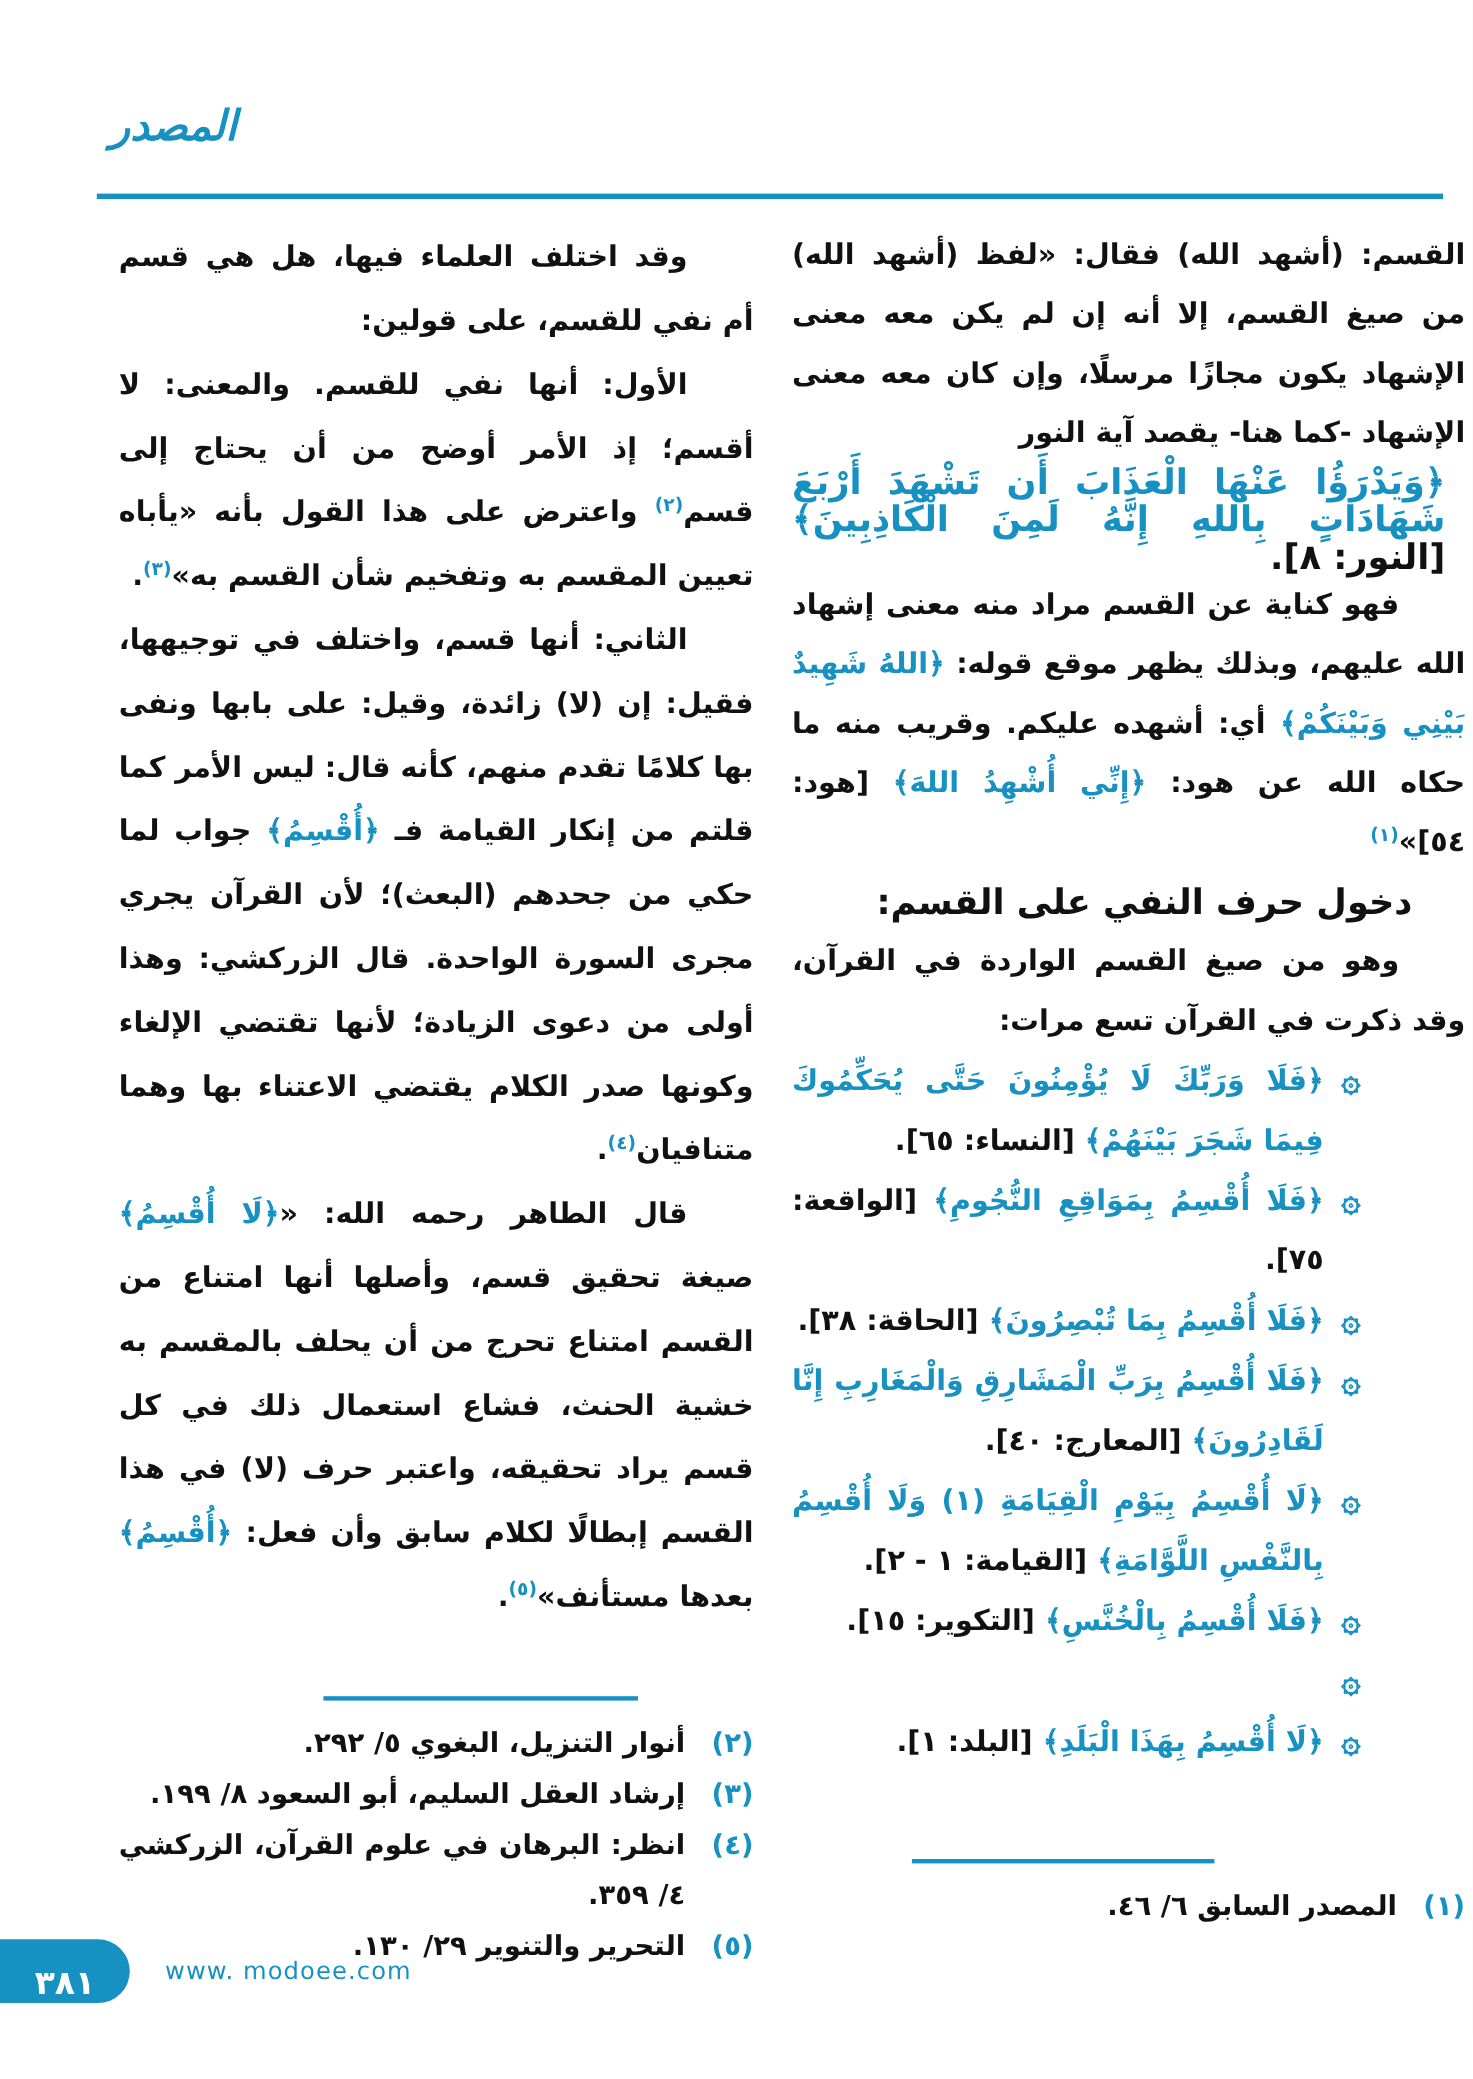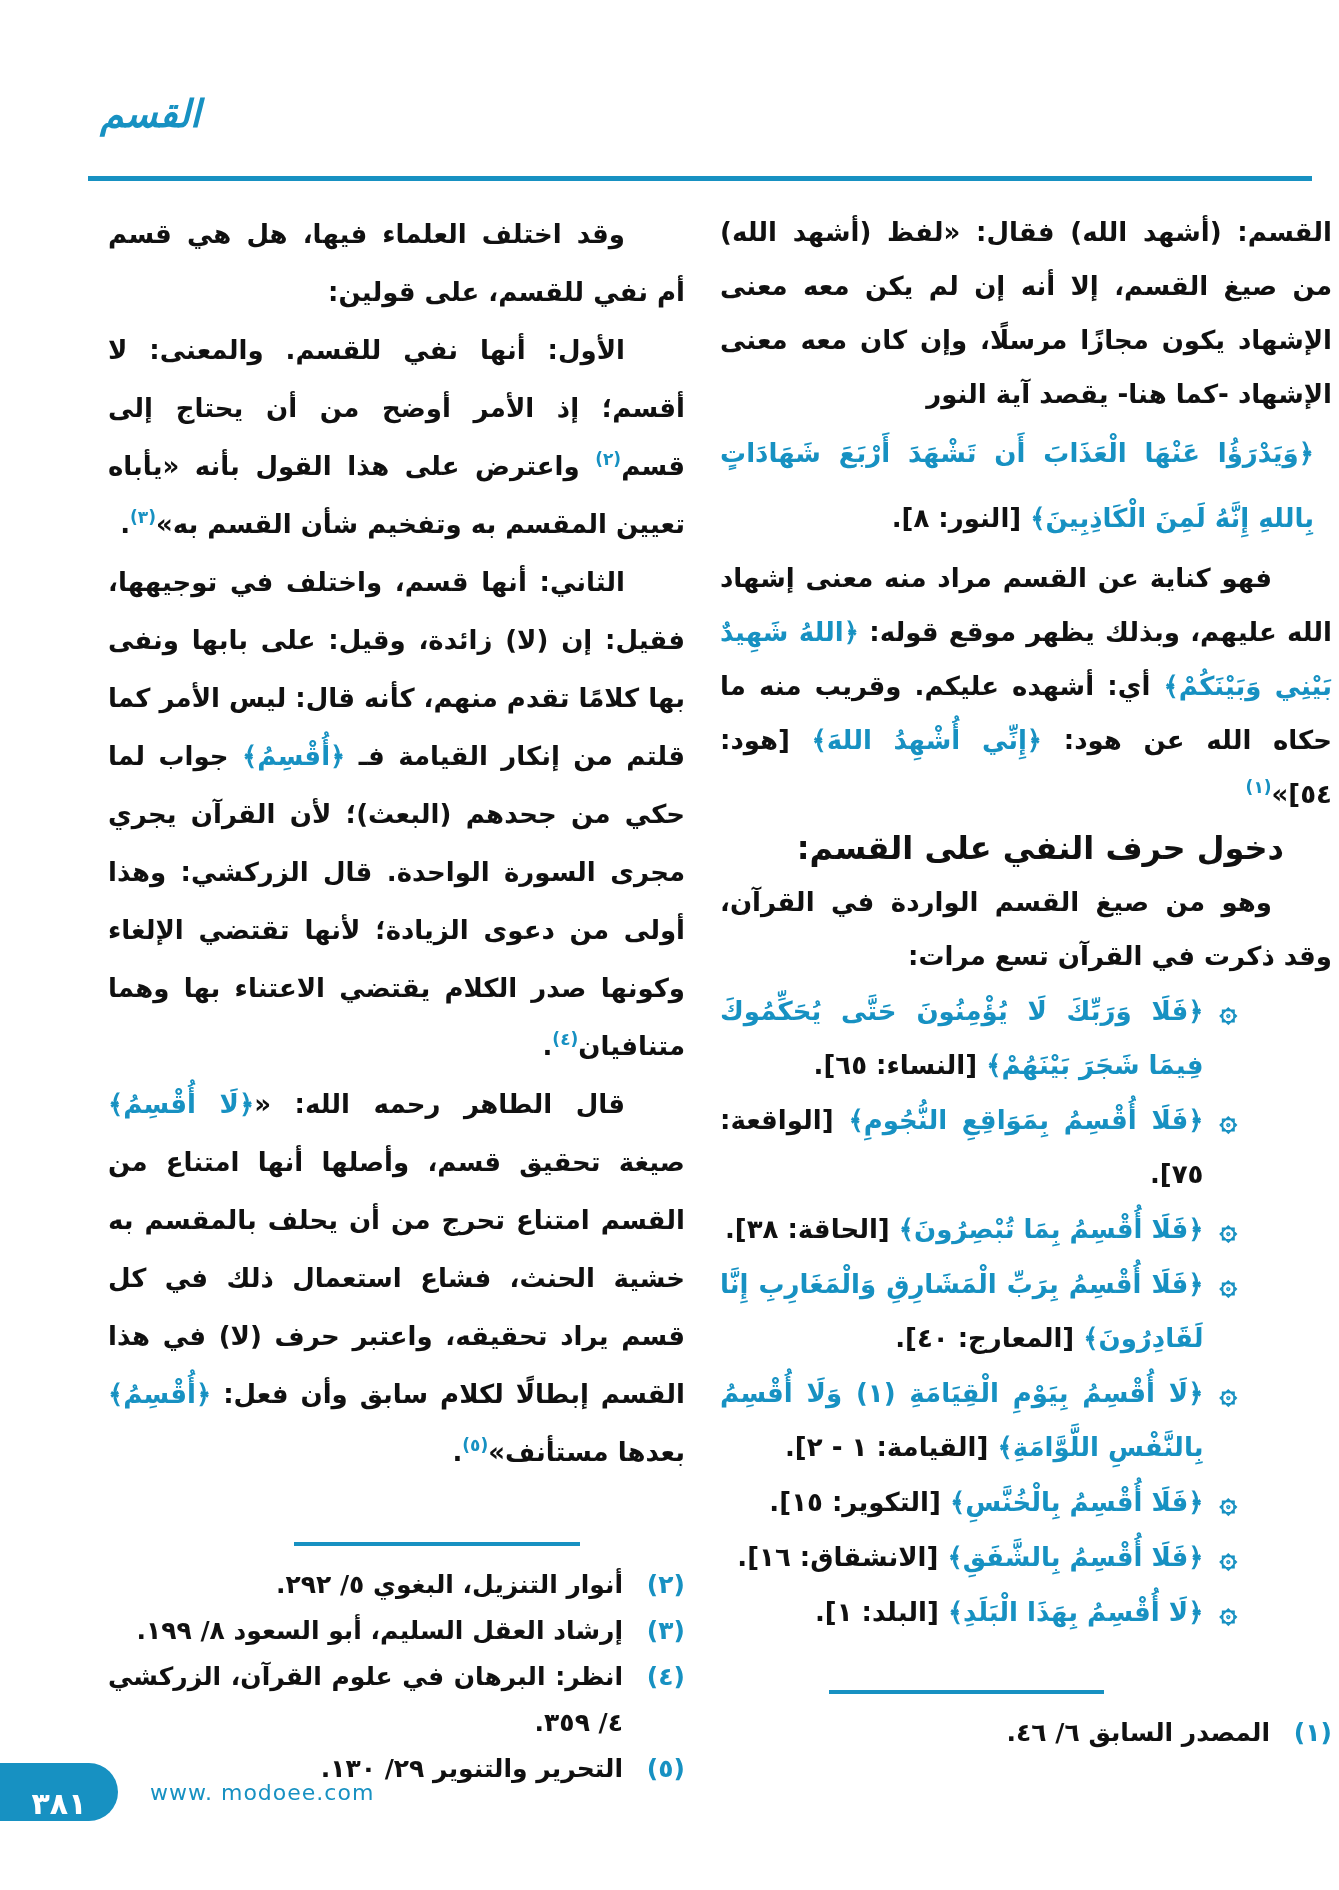--- a/index.html
+++ b/index.html
@@ -32,21 +32,21 @@
     font-size:26px; font-weight:bold; color:#111;
     text-align:justify; overflow:hidden;
   }
   #col-right .col-body { line-height:54px; height:1478px; }
   #col-left  .col-body { line-height:58px; height:1325px; }
   .para { margin:0; text-indent:60px; }
   .para.flush { text-indent:0; }
   .subheading { margin:0; text-indent:48px; font-size:32px; font-weight:bold; }
   .quran-block {
     margin:0; padding-right:18px;
-    font-size:26px; line-height:65px;
+    font-size:32px; line-height:34px;
   }
   .seg-quran { color:var(--accent); font-weight:bold; }
   .fnref {
     color:var(--accent); font-size:17px;
     vertical-align:super; font-weight:bold; line-height:0;
   }
   
   .verse-item {
     display:flex; gap:16px; align-items:flex-start;
     padding-right:95px; margin:1px 0;
@@ -83,21 +83,21 @@
     position:absolute; left:150px; top:1780px;
     direction:ltr; color:var(--accent);
     font-size:22px; letter-spacing:1px;
   }
 </style>
 </head>
 <body>
 
 <div class="page">
 
-  <div class="header-title">القسم</div>
+  <div class="header-title">المصدر</div>
   <div class="header-rule"></div>
 
   <div class="column" id="col-right">
     <div class="col-body">
         <p class="para flush"><span class="seg-text">القسم: (أشهد الله) فقال: «لفظ (أشهد الله) من صيغ القسم، إلا أنه إن لم يكن معه معنى الإشهاد يكون مجازًا مرسلًا، وإن كان معه معنى الإشهاد -كما هنا- يقصد آية النور</span></p>
         <p class="quran-block"><span class="seg-quran">﴿وَيَدْرَؤُا عَنْهَا الْعَذَابَ أَن تَشْهَدَ أَرْبَعَ شَهَادَاتٍ بِاللهِ إِنَّهُ لَمِنَ الْكَاذِبِينَ﴾</span><span class="seg-text"> [النور: ٨].</span></p>
         <p class="para"><span class="seg-text">فهو كناية عن القسم مراد منه معنى إشهاد الله عليهم، وبذلك يظهر موقع قوله: </span><span class="seg-quran">﴿اللهُ شَهِيدٌ بَيْنِي وَبَيْنَكُمْ﴾</span><span class="seg-text"> أي: أشهده عليكم. وقريب منه ما حكاه الله عن هود: </span><span class="seg-quran">﴿إِنِّي أُشْهِدُ اللهَ﴾</span><span class="seg-text"> [هود: ٥٤]»</span><span class="fnref">(١)</span></p>
         <p class="subheading"><span class="seg-text">دخول حرف النفي على القسم:</span></p>
         <p class="para"><span class="seg-text">وهو من صيغ القسم الواردة في القرآن، وقد ذكرت في القرآن تسع مرات:</span></p>
         <div class="verse-item">
@@ -119,21 +119,20 @@
         <div class="verse-item">
           <span class="rosette">۞</span>
           <span class="verse-body"><span class="seg-quran">﴿لَا أُقْسِمُ بِيَوْمِ الْقِيَامَةِ (١) وَلَا أُقْسِمُ بِالنَّفْسِ اللَّوَّامَةِ﴾</span><span class="seg-text"> [القيامة: ١ - ٢].</span></span>
         </div>
         <div class="verse-item">
           <span class="rosette">۞</span>
           <span class="verse-body"><span class="seg-quran">﴿فَلَا أُقْسِمُ بِالْخُنَّسِ﴾</span><span class="seg-text"> [التكوير: ١٥].</span></span>
         </div>
         <div class="verse-item">
           <span class="rosette">۞</span>
-          <span class="verse-body"><span class="seg-quran">﴿فَلَا أُقْسِمُ بِالشَّفَقِ﴾</span><span class="seg-text"> [الانشقاق: ١٦].</span></span>
         </div>
         <div class="verse-item">
           <span class="rosette">۞</span>
           <span class="verse-body"><span class="seg-quran">﴿لَا أُقْسِمُ بِهَذَا الْبَلَدِ﴾</span><span class="seg-text"> [البلد: ١].</span></span>
         </div>
       </div>
     <div class="footnote-area">
       <div class="footnote-sep"></div>
       <div>
           <div class="footnote-row">

